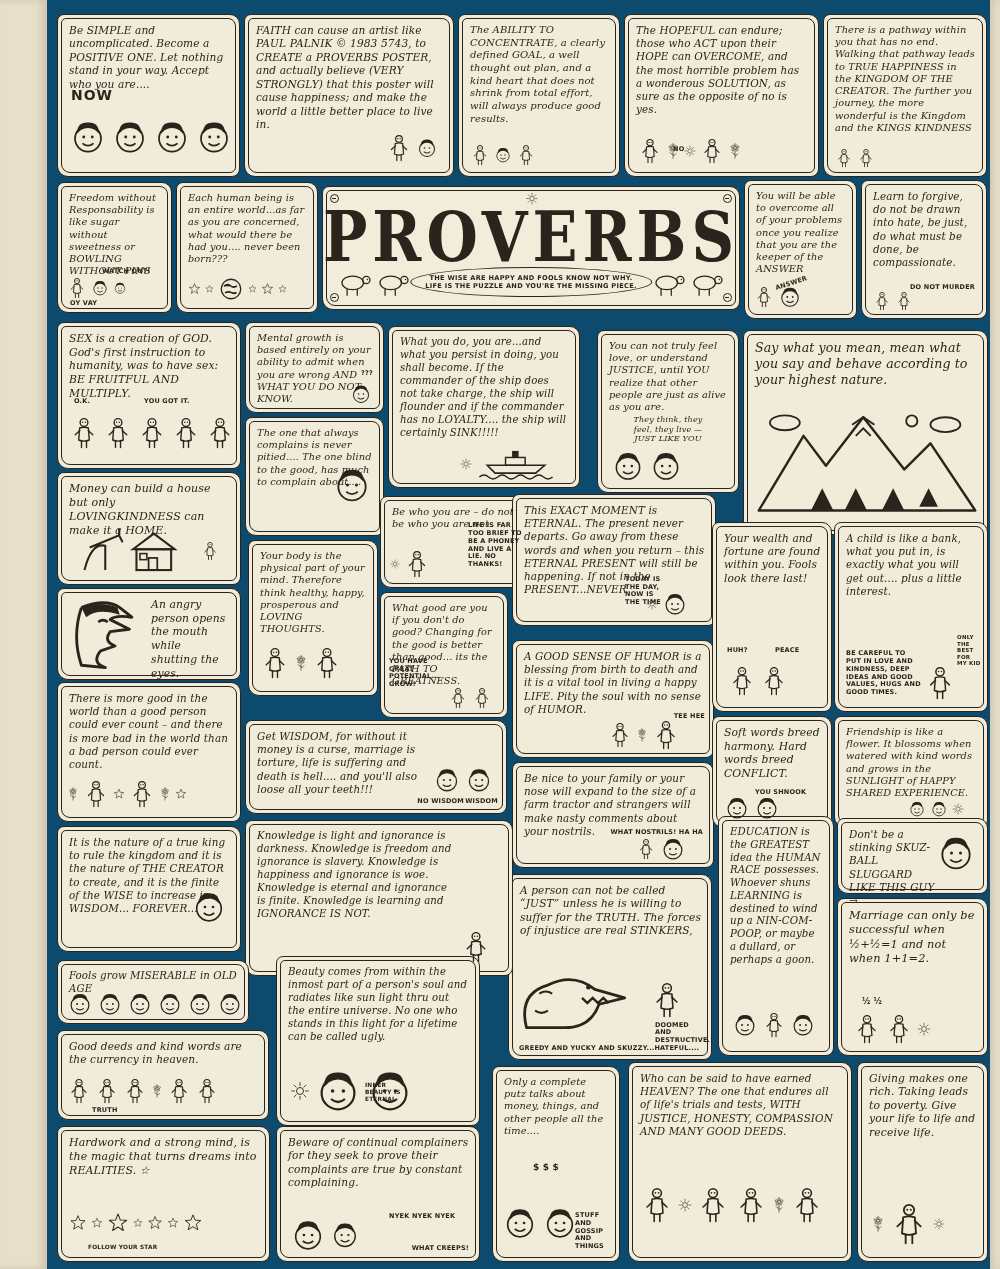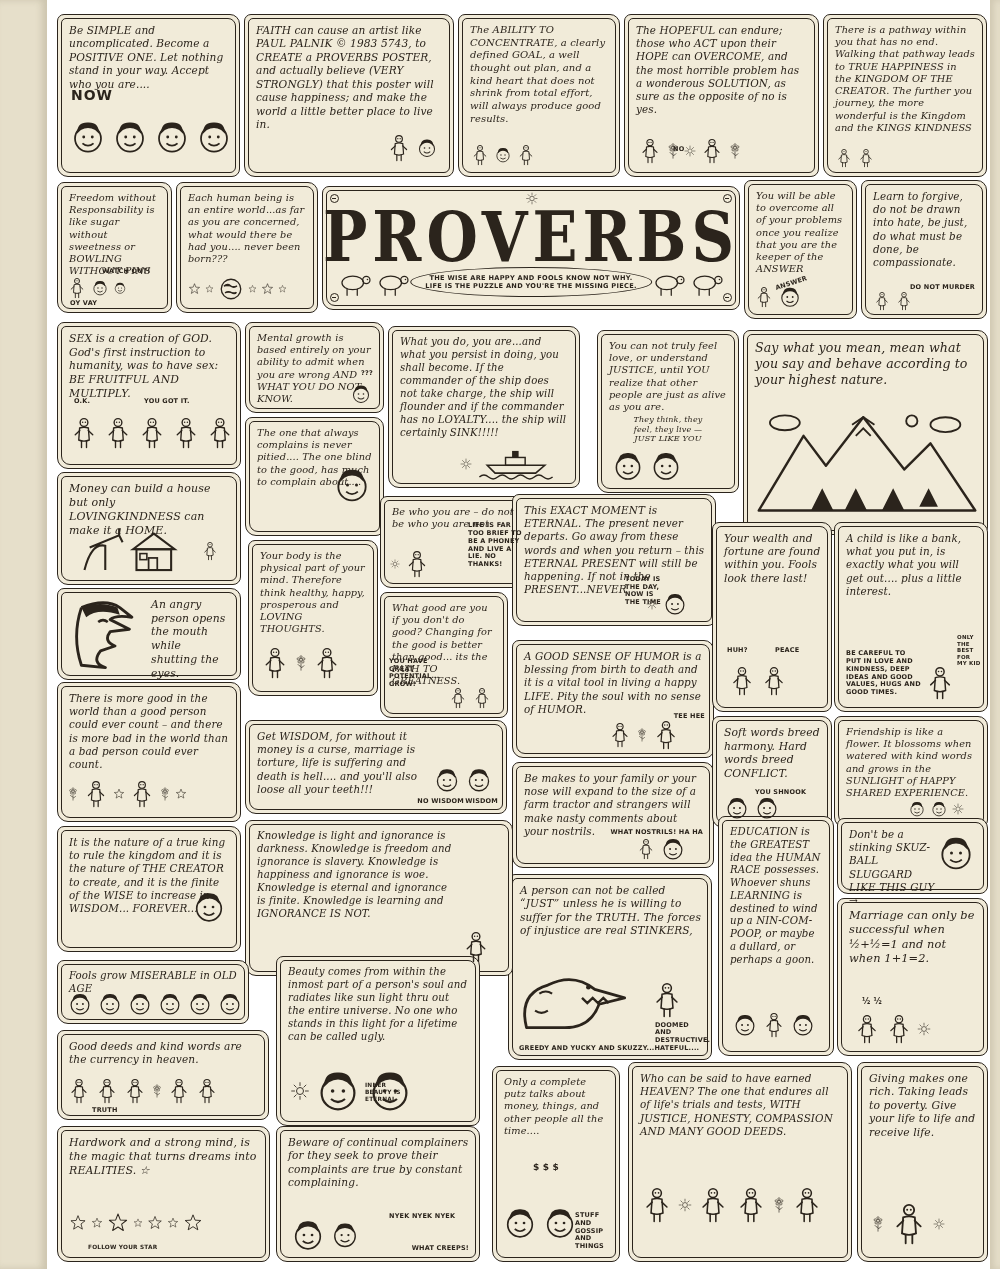--- a/index.html
+++ b/index.html
@@ -1,16 +1,16 @@
 <!DOCTYPE html>
 <html><head>
 <meta charset="utf-8">
 <style>
   html,body{margin:0;padding:0;background:#c9c2ae;}
-  #page{position:relative;width:1000px;height:1269px;background:#ffffff;overflow:hidden;
+  #page{position:relative;width:1000px;height:1269px;background:#0c4a6e;overflow:hidden;
         font-family:"DejaVu Serif",serif;color:#2b241c;}
   .edge-l{position:absolute;left:0;top:0;width:47px;height:100%;background:#e6dfca;
           box-shadow:inset -5px 0 7px rgba(90,75,50,.18);}
   .edge-r{position:absolute;right:0;top:0;width:10px;height:100%;background:#e6dfca;
           box-shadow:inset 4px 0 6px rgba(90,75,50,.15);}
   .stain{position:absolute;border-radius:50%;pointer-events:none;}
   p{margin:0;}
   .panel{position:absolute;border:1.6px solid #2b241c;background:#f1ebd9;
          border-radius:7px 10px 8px 11px;box-sizing:border-box;}
   .panel::before{content:"";position:absolute;inset:2.6px;border:1.15px solid #2b241c;
@@ -348,21 +348,21 @@
     <p class="ptext" style="font-size:10.4px">A GOOD SENSE OF HUMOR is a blessing from birth to death and it is a vital tool in living a happy LIFE. Pity the soul with no sense of HUMOR.</p>
     <span class="plabel" style="right:8px;bottom:36px">TEE HEE</span>
     <svg class="doodle" style="right:10px;bottom:5px" width="96" height="34">
         <use href="#sym-figure" x="1" y="0" width="24" height="34"></use>
         <use href="#sym-flower" x="29" y="0" width="12" height="34"></use>
         <use href="#sym-figure" x="45" y="0" width="28" height="34"></use>
       </svg>
   </section>
 
   <section class="panel" style="left:512px;top:762px;width:202px;height:106px">
-    <p class="ptext" style="font-size:10.4px">Be makes to your family or your nose will expand to the size of a farm tractor and strangers will make nasty comments about your nostrils.</p>
+    <p class="ptext" style="font-size:10.4px">Be nice to your family or your nose will expand to the size of a farm tractor and strangers will make nasty comments about your nostrils.</p>
     <span class="plabel" style="right:10px;bottom:30px">WHAT NOSTRILS! HA HA</span>
     <svg class="doodle" style="right:12px;bottom:4px" width="66" height="28">
         <use href="#sym-figure" x="1" y="0" width="20" height="28"></use>
         <use href="#sym-face" x="25" y="0" width="26" height="28"></use>
       </svg>
   </section>
 
   <section class="panel" style="left:508px;top:874px;width:204px;height:186px">
     <p class="ptext" style="font-size:10.6px">A person can not be called “JUST” unless he is willing to suffer for the TRUTH. The forces of injustice are real STINKERS,</p>
     <svg class="doodle" style="left:8px;bottom:22px" width="186" height="74">

